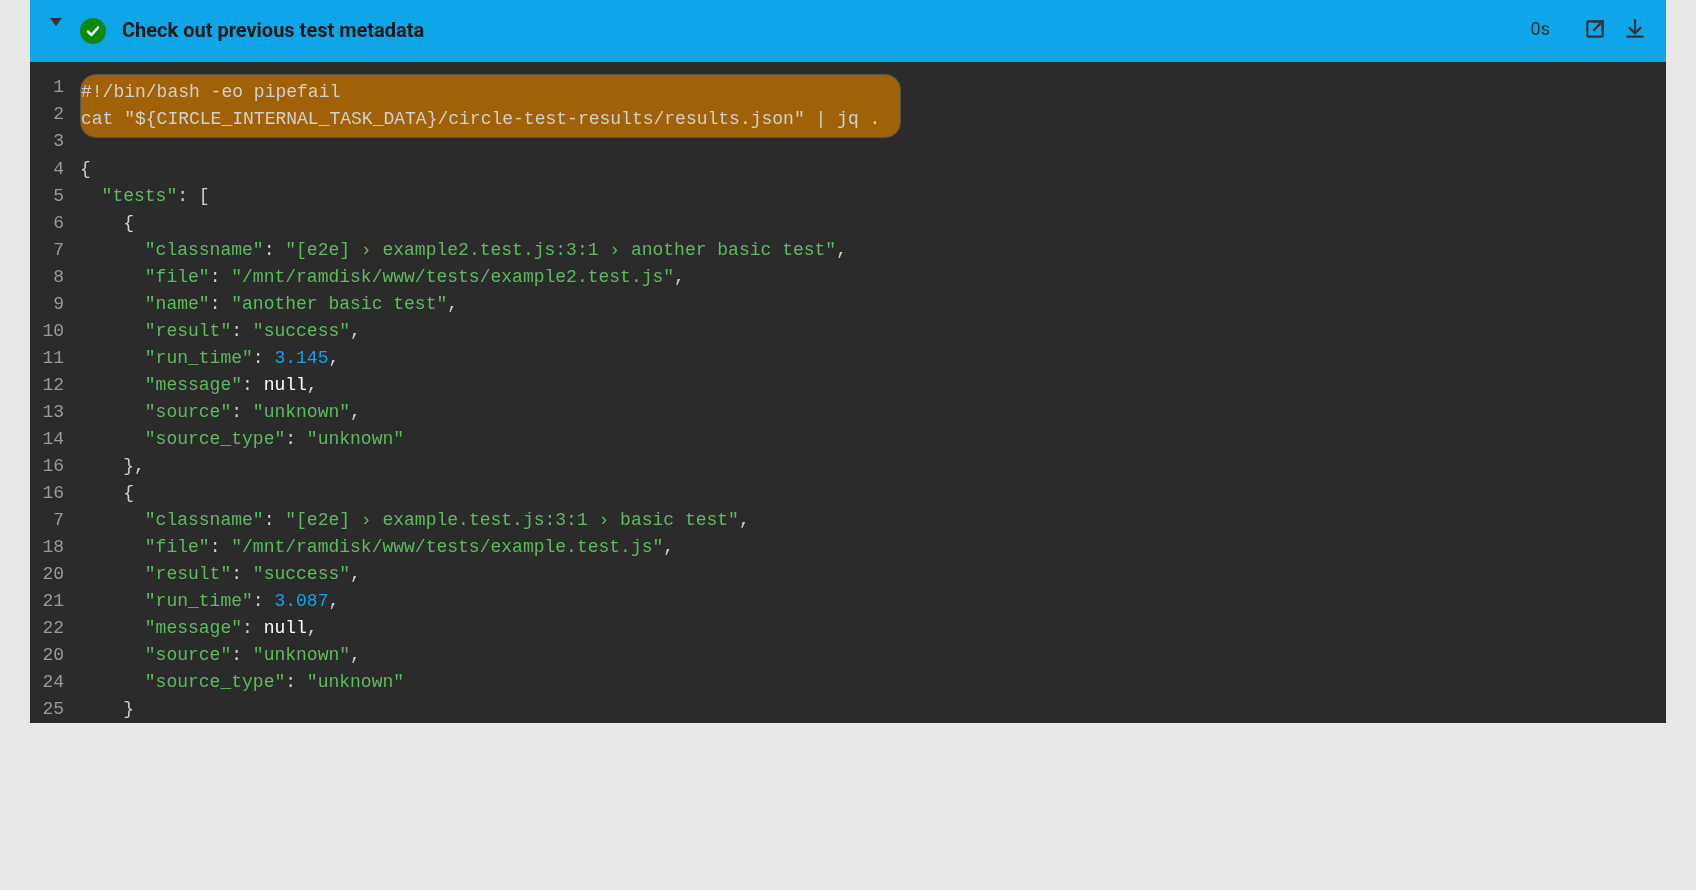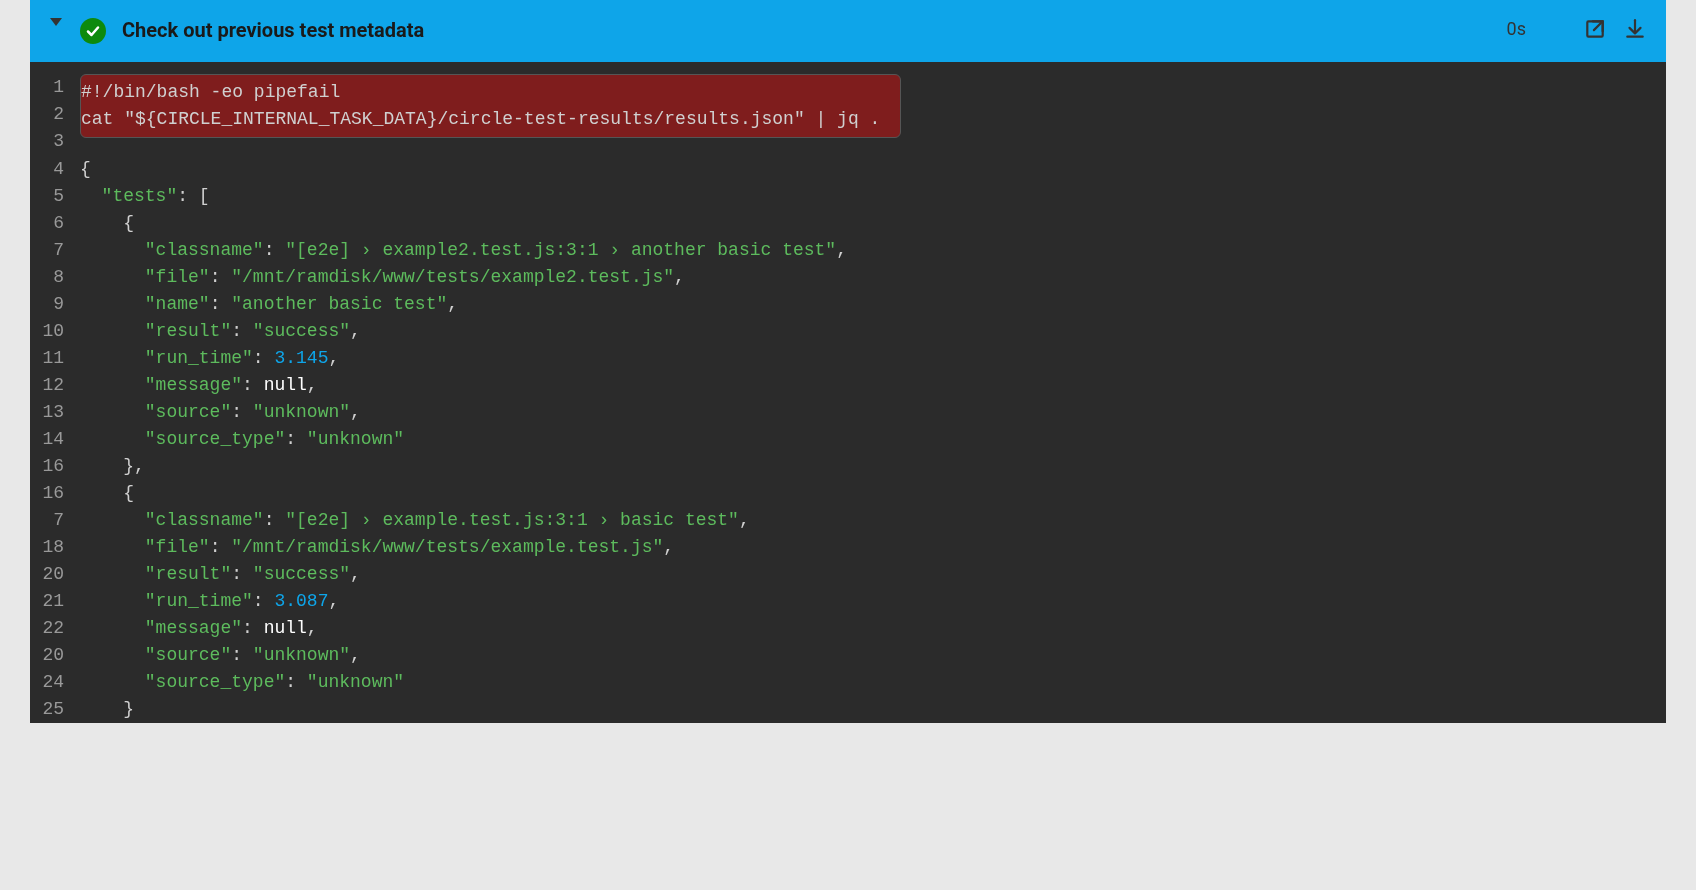--- a/index.html
+++ b/index.html
@@ -48,21 +48,21 @@
     }
     .step-title {
       font-size: 20px;
       font-weight: 700;
       color: #1a1a1a;
       flex: 1;
     }
     .step-time {
       font-size: 18px;
       color: #333;
-      margin-right: 40px;
+      margin-right: 16px;
     }
     .action-icon {
       width: 22px;
       height: 22px;
       margin-left: 18px;
       color: #333;
       cursor: pointer;
       display: flex;
       align-items: center;
       justify-content: center;
@@ -88,23 +88,23 @@
       flex-shrink: 0;
       user-select: none;
       font-size: 18px;
     }
     .line-content {
       flex: 1;
       white-space: pre;
       padding-right: 20px;
     }
     .command-block {
-      background: #7f1d1d;
+      background: #a16207;
       border: 1px solid #555;
-      border-radius: 6px;
+      border-radius: 16px;
       margin: 0 20px 18px 0;
       padding: 4px 0;
     }
     .command-block .line-content {
       color: #d0d0d0;
     }
     .command-wrapper {
       display: flex;
     }
     .command-gutter {

